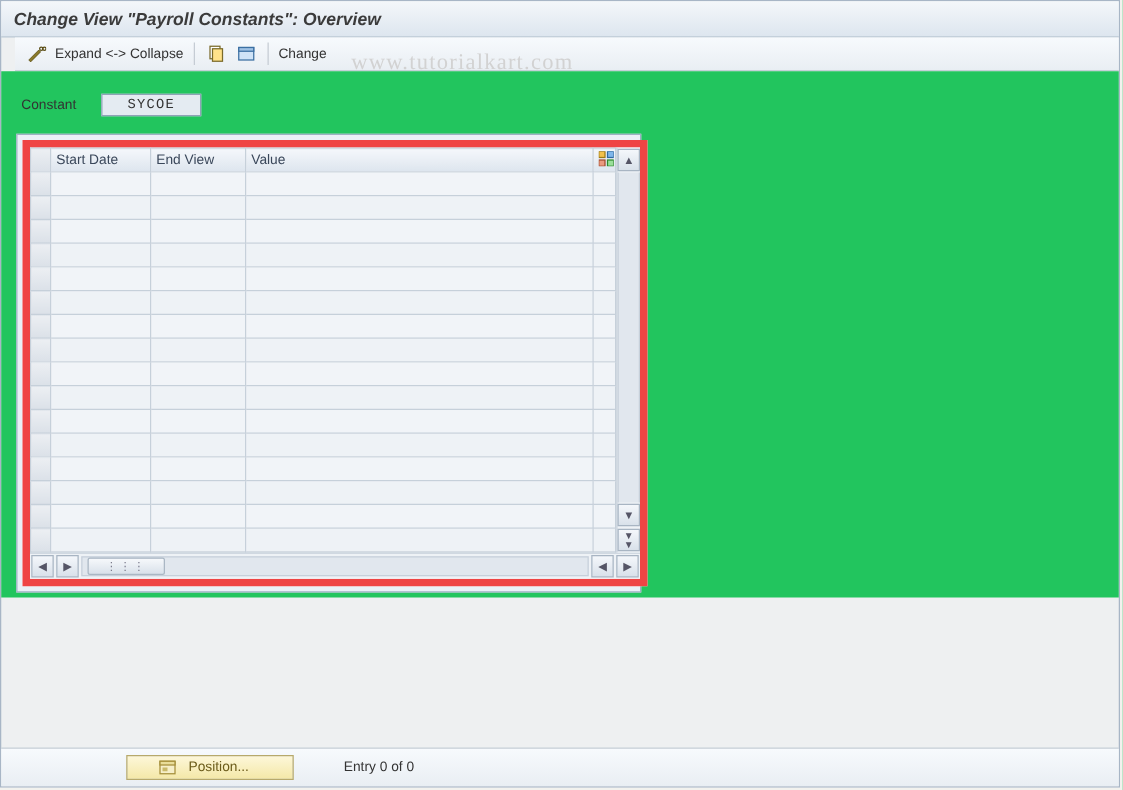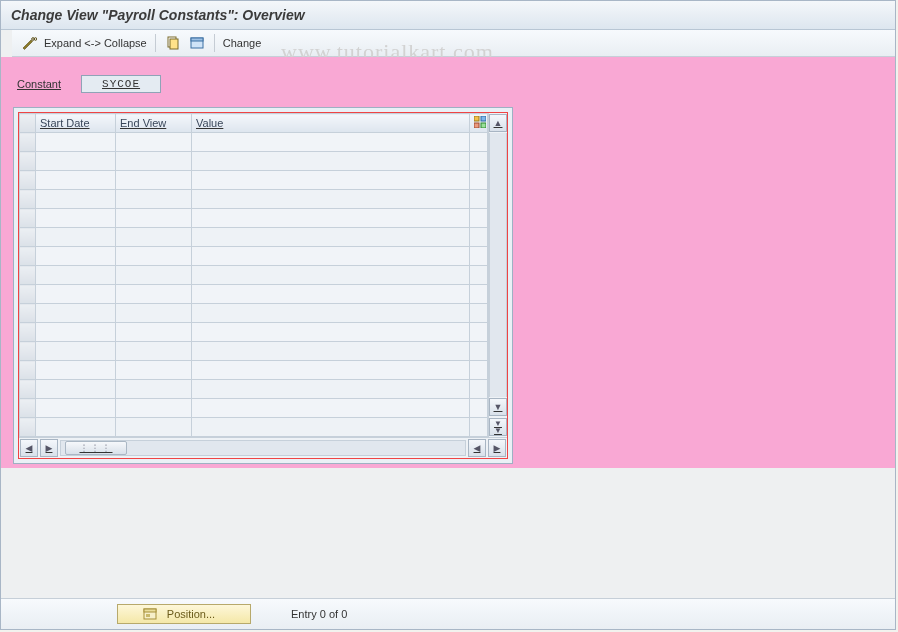--- a/index.html
+++ b/index.html
@@ -49,23 +49,22 @@
   .icon-btn {
     width:18px; height:18px;
     display:flex; align-items:center; justify-content:center;
     cursor:pointer;
   }
   .txtlink { cursor:pointer; color:#333; }
 
   
   .body-area {
     padding: 10px 12px 4px 12px;
-    background: #f9a8d4;
+    background: #22c55e;
     position: relative;
-    text-decoration: underline;
   }
 
   .field-row { display:flex; align-items:center; gap:20px; margin: 8px 4px 14px 4px;}
   .field-row label { color:#333; }
   .field-row .val {
     border:1px solid #8fa3b7;
     background:#e4ebf2;
     padding: 2px 20px;
     font-family: "Courier New", monospace;
     letter-spacing:1px;
@@ -80,21 +79,21 @@
   }
   .groupbox .gb-title {
     background: linear-gradient(#e7eef6,#d4dfea);
     border-bottom:1px solid #aebdcd;
     padding:3px 8px;
     font-size:11px;
     color:#3a475a;
   }
   .grid-wrap { padding:4px; }
   .grid {
-    border:1px solid #ef4444;
+    border:6px solid #ef4444;
     width: 488px;
     background:#fdfefe;
   }
 
   
   table.alv { border-collapse:collapse; width:100%; table-layout:fixed; }
   table.alv th, table.alv td {
     border:1px solid #c6d0da;
     height:19px;
     font-size:11px;
@@ -149,21 +148,21 @@
   }
 
   
   .footer {
     position:absolute;
     left:0; right:0; bottom:0;
     border-top:1px solid #c6cfd8;
     background: linear-gradient(#f7fafd,#e9eef3);
     height:30px;
     display:flex; align-items:center;
-    padding: 0 16px;
+    padding: 0 0;
     gap: 40px;
   }
   .pos-btn {
     display:flex; align-items:center; gap:10px;
     border:1px solid #b7a96b;
     background: linear-gradient(#fdf7d9,#f4e8a8);
     padding:2px 16px 2px 6px;
     color:#6b5b1a;
     cursor:pointer;
     margin-left:100px;
@@ -171,21 +170,21 @@
     justify-content:center;
   }
   .pos-btn svg { flex:none; }
   .entry-txt { color:#333; }
 
   
   .watermark {
     position:absolute;
     top: 38px; left: 280px;
     color: #d2d2d2;
-    font-size: 22px;
+    font-size: 18px;
     font-family: Georgia, 'Times New Roman', serif;
     letter-spacing:1px;
     pointer-events:none;
     user-select:none;
   }
 </style>
 </head>
 <body>
 
 <div class="app-frame">

